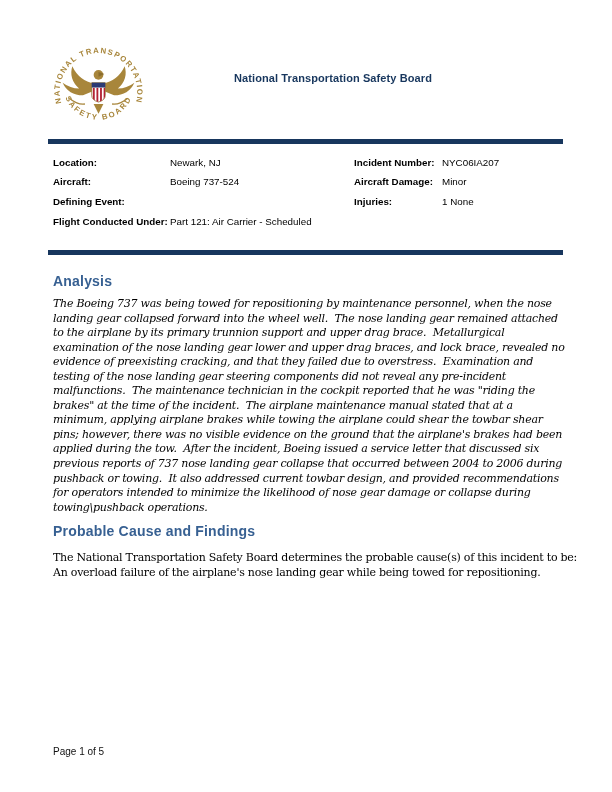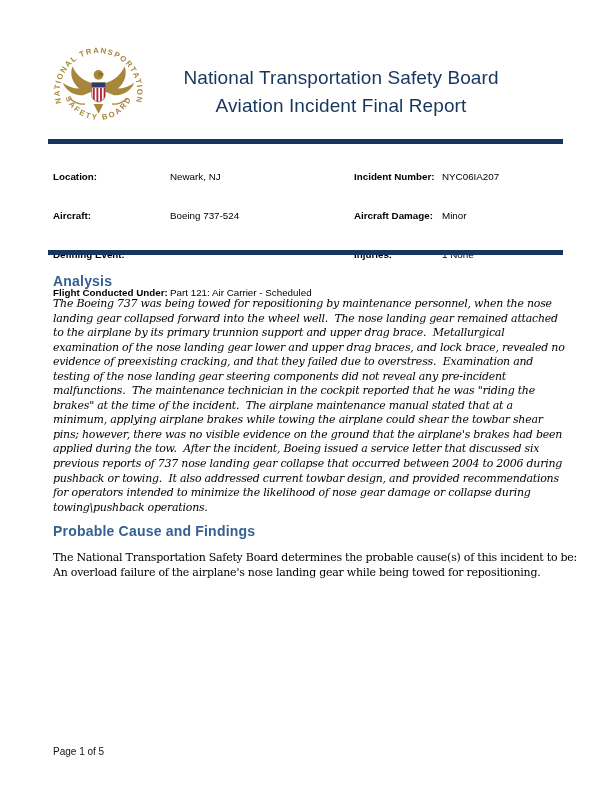--- a/index.html
+++ b/index.html
@@ -13,40 +13,40 @@
     position:relative;
     width:612px;height:792px;
     background:#ffffff;
     overflow:hidden;
     font-family:"Liberation Sans",sans-serif;
     color:var(--ink);
   }
   
   .seal{position:absolute;left:50px;top:40px;width:97px;height:97px;}
   .title-block{
-    position:absolute;left:110px;top:64px;width:462px;
+    position:absolute;left:102px;top:64px;width:462px;
     text-align:center;
     color:var(--navy);
-    font-weight:normal;
-    font-size:19px;
+    font-weight:bold;
+    font-size:11px;
     line-height:28px;
     letter-spacing:.1px;
   }
   .rule{
     position:absolute;left:48px;width:515px;height:5px;
     background:var(--navy);
   }
   .rule-top{top:139px;}
   .rule-bottom{top:250px;}
   
   .info-table{
     position:absolute;left:53px;top:148px;width:510px;
     font-size:9.8px;
   }
-  .info-row{display:flex;height:19.7px;align-items:center;margin-top:19px;}
+  .info-row{display:flex;height:19.7px;align-items:flex-end;}
   .cell{white-space:pre;overflow:visible;}
   .cell.lbl{font-weight:bold;}
   .c1{width:117px;}
   .c2{width:184px;}
   .c3{width:88px;}
   .c4{flex:1;}
   
   .section-heading{
     position:absolute;left:53px;
     color:var(--hblue);
@@ -111,21 +111,20 @@
         <rect x="44.2" y="49" width="1.9" height="16" fill="#B22234"></rect>
         <rect x="47.9" y="49" width="1.9" height="16" fill="#B22234"></rect>
         <rect x="51.6" y="49" width="1.9" height="16" fill="#B22234"></rect>
         <rect x="55.3" y="49" width="1.9" height="16" fill="#B22234"></rect>
       </g>
     </g>
   </svg>
 
   <div class="title-block">
     <div>National Transportation Safety Board</div>
-    <div>Aviation Incident Final Report</div>
   </div>
 
   <div class="rule rule-top"></div>
 
   <div class="info-table">
     <div class="info-row">
       <span class="cell lbl c1">Location:</span>
       <span class="cell c2">Newark, NJ</span>
       <span class="cell lbl c3">Incident Number:</span>
       <span class="cell c4">NYC06IA207</span>

